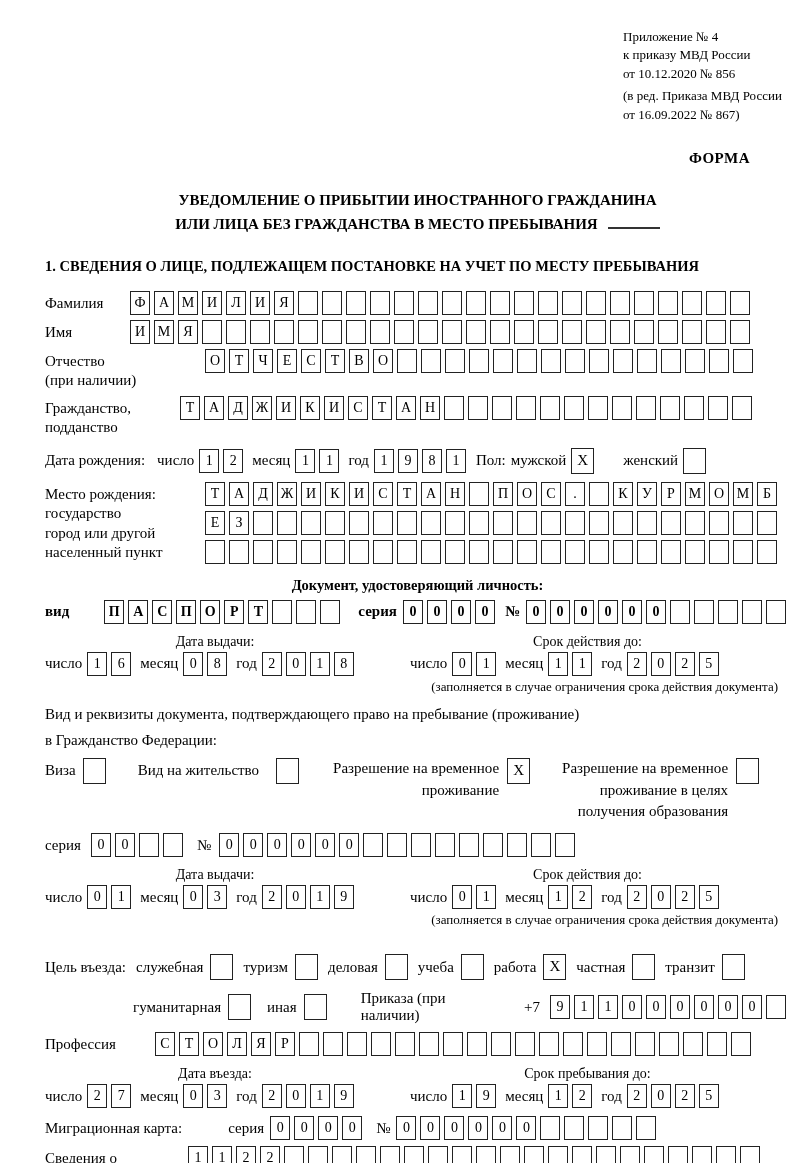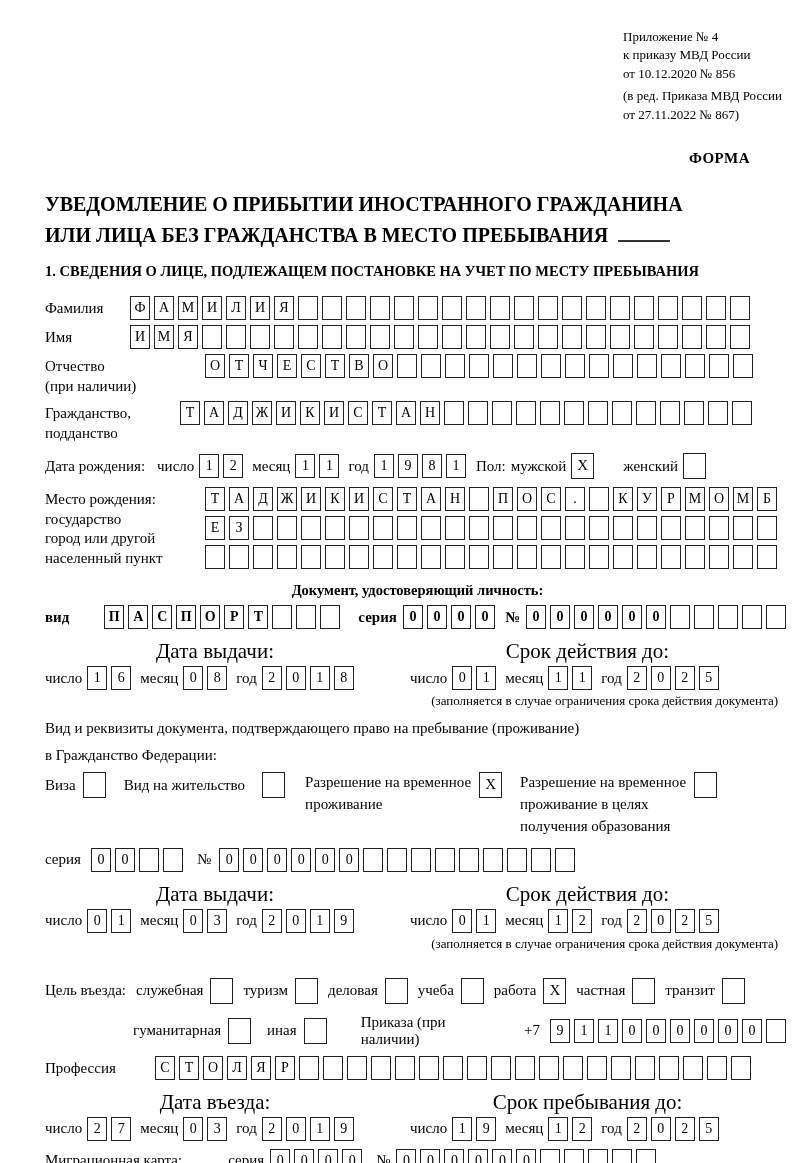--- a/index.html
+++ b/index.html
@@ -5,24 +5,24 @@
   html,body{margin:0;padding:0;background:#ffffff;color:#000;}
   body{width:800px;min-height:1163px;font-family:"Liberation Serif","DejaVu Serif",serif;}
   .page{padding:28px 10px 40px 45px;box-sizing:border-box;}
 
   
   .hdr{margin-left:578px;font-size:13px;line-height:1.42;}
   .hdr .gap{margin-top:4px;}
   .forma{font-weight:bold;font-size:15px;text-align:right;margin:26px 40px 0 0;letter-spacing:.5px;}
 
   
-  .title{font-weight:bold;font-size:20px;text-align:left;margin-top:22px;line-height:1.55;}
+  .title{font-weight:bold;font-size:15px;text-align:center;margin-top:22px;line-height:1.55;}
   .blank-line{display:inline-block;width:52px;border-bottom:2px solid #333;vertical-align:baseline;margin-left:10px;}
 
-  .sec-head{font-weight:bold;font-size:14.5px;margin:12px 0 16px 0;}
+  .sec-head{font-weight:bold;font-size:14.5px;margin:22px 0 16px 0;}
 
   
   .frow{display:flex;align-items:flex-start;margin-bottom:5px;font-size:15px;}
   .flabel{flex:0 0 auto;line-height:1.3;padding-top:3px;}
   .boxes{white-space:nowrap;}
   .cell{display:inline-block;box-sizing:border-box;width:20px;height:24px;border:1.6px solid #222;
         margin-right:4px;text-align:center;font-size:14px;line-height:21px;vertical-align:middle;background:#fff;}
   .cb{display:inline-block;box-sizing:border-box;width:23px;height:26px;border:1.6px solid #222;
       text-align:center;font-size:15px;line-height:23px;vertical-align:middle;background:#fff;}
 
@@ -30,49 +30,49 @@
   .w-label-160{width:160px;}
   .w-label-135{width:135px;}
   .w-label-140{width:143px;}
   .w-label-110{width:110px;}
   .w-label-70{width:70px;}
   .mt-2{margin-top:2px;}
 
   .center-head{font-weight:bold;font-size:14.5px;text-align:center;margin:8px 0 6px 0;}
 
   .inline-grp{display:flex;align-items:center;gap:5px;flex-wrap:nowrap;}
-  .dates-head{display:flex;font-size:21px;margin:10px 0 2px 0;}
+  .dates-head{display:flex;font-size:14px;margin:10px 0 2px 0;}
   .dates-head .dh1{width:340px;text-align:center;}
   .dates-head .dh2{flex:1;text-align:center;}
   .dates-row{display:flex;align-items:center;font-size:15px;}
   .dates-row .dcol1{width:340px;display:flex;align-items:center;gap:5px;}
   .dates-row .dcol2{flex:1;display:flex;align-items:center;gap:5px;padding-left:25px;}
   .note{font-size:13px;text-align:right;margin:3px 12px 8px 0;}
 
   .plain{font-size:15px;line-height:1.5;}
   .opt{display:inline-flex;align-items:center;gap:7px;}
   .optcol{display:inline-flex;align-items:flex-start;gap:8px;}
-  .optlines{text-align:left;line-height:1.45;}
+  .optlines{text-align:right;line-height:1.45;}
   .purpose-row{display:flex;align-items:center;gap:10px;font-size:15px;margin-top:26px;flex-wrap:nowrap;}
   .purpose-row2{display:flex;align-items:center;gap:10px;font-size:15px;margin:10px 0 8px 88px;}
-  .res-row{display:flex;align-items:flex-start;gap:12px;font-size:15px;margin:6px 0 10px 0;}
+  .res-row{display:flex;align-items:flex-start;gap:26px;font-size:15px;margin:6px 0 10px 0;}
   .mig-row{display:flex;align-items:center;gap:6px;font-size:15px;margin:8px 0 6px 0;}
   .rep-rows .boxes{display:block;margin-bottom:5px;}
 </style>
 </head>
 <body>
 
 <div class="page">
 
   <div class="hdr">
     <div>Приложение № 4</div>
     <div>к приказу МВД России</div>
     <div>от 10.12.2020 № 856</div>
     <div class="gap">(в ред. Приказа МВД России</div>
-    <div>от 27.11.2022 № 867)</div>
+    <div>от 16.09.2022 № 867)</div>
   </div>
   <div class="forma">ФОРМА</div>
 
   <div class="title">
     <div>УВЕДОМЛЕНИЕ О ПРИБЫТИИ ИНОСТРАННОГО ГРАЖДАНИНА</div>
     <div><span>ИЛИ ЛИЦА БЕЗ ГРАЖДАНСТВА В МЕСТО ПРЕБЫВАНИЯ</span><span class="blank-line"></span></div>
   </div>
 
   <div class="sec-head">1. СВЕДЕНИЯ О ЛИЦЕ, ПОДЛЕЖАЩЕМ ПОСТАНОВКЕ НА УЧЕТ ПО МЕСТУ ПРЕБЫВАНИЯ</div>
 

